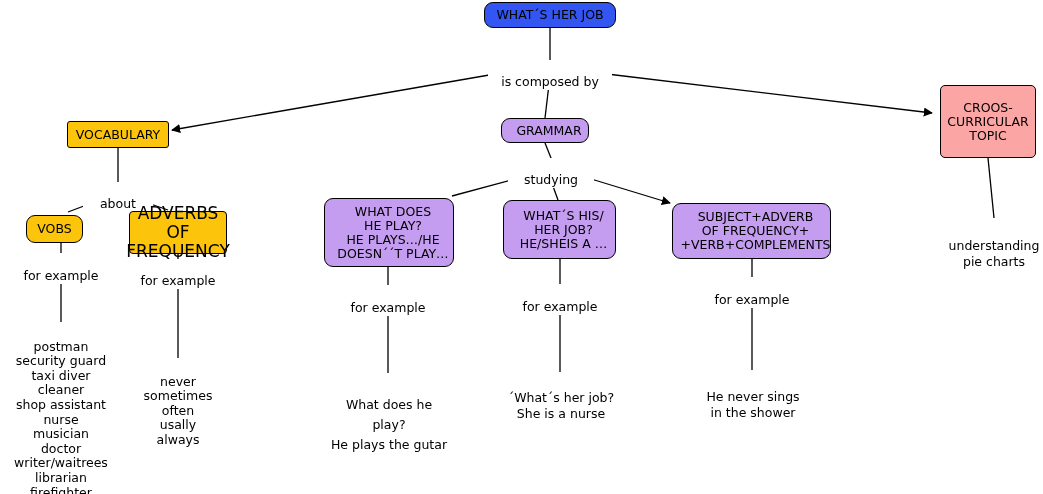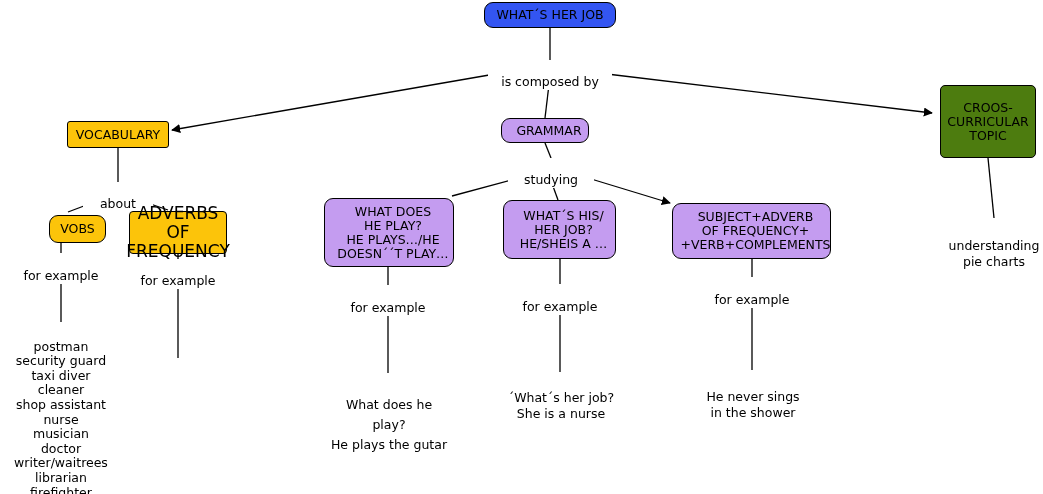--- a/index.html
+++ b/index.html
@@ -37,21 +37,21 @@
     justify-content: center;
     text-align: center;
     color: #000000;
     line-height: 1.12;
     white-space: pre-line;
     z-index: 3;
   }
   .node.blue   { background: #3355f2; }
   .node.gold   { background: #fcc40a; }
   .node.purple { background: #c49cf0; padding-left: 8px; }
-  .node.cyan   { background: #4d7c0f; }
+  .node.cyan   { background: #fca5a5; }
 
   .lbl {
     position: absolute;
     color: #000000;
     text-align: center;
     white-space: pre-line;
     line-height: 1.18;
     z-index: 2;
   }
   .lbl.bg { background: #ffffff; }
@@ -119,21 +119,21 @@
   <div class="node purple" style="left:501px; top:118px; width:88px; height:25px; border-radius:9px; font-size:12.5px;">
     <span>GRAMMAR</span>
   </div>
 
   <div class="node cyan" style="left:940px; top:85px; width:96px; height:73px; border-radius:5px; font-size:12.5px;">
     <span>CROOS-
 CURRICULAR
 TOPIC</span>
   </div>
 
-  <div class="node gold" style="left:49px; top:215px; width:57px; height:28px; border-radius:9px; font-size:12.5px;">
+  <div class="node gold" style="left:26px; top:215px; width:57px; height:28px; border-radius:9px; font-size:12.5px;">
     <span>VOBS</span>
   </div>
 
   <div class="node gold" style="left:129px; top:211px; width:98px; height:43px; border-radius:4px; font-size:17px;">
     <span>ADVERBS OF
 FREQUENCY</span>
   </div>
 
   <div class="node purple" style="left:324px; top:190px; width:130px; height:69px; border-radius:9px; font-size:12.5px;margin-top:8px;">
     <span>WHAT DOES
@@ -193,20 +193,27 @@
 cleaner
 shop assistant
 nurse
 musician
 doctor
 writer/waitrees
 librarian
 firefighter</span>
   </div>
 
+  <div class="lbl" style="left:131px; top:360px; width:94px; font-size:12.5px; line-height:14.6px;">
+    <span>never
+sometimes
+often
+usally
+always</span>
+  </div>
 
   <div class="lbl" style="left:324px; top:375px; width:130px; font-size:12.5px; line-height:20px;">
     <span>What does he
 play?
 He plays the gutar</span>
   </div>
 
   <div class="lbl" style="left:496px; top:374px; width:130px; font-size:12.5px; line-height:16px;">
     <span>´What´s her job?
 She is a nurse</span>

